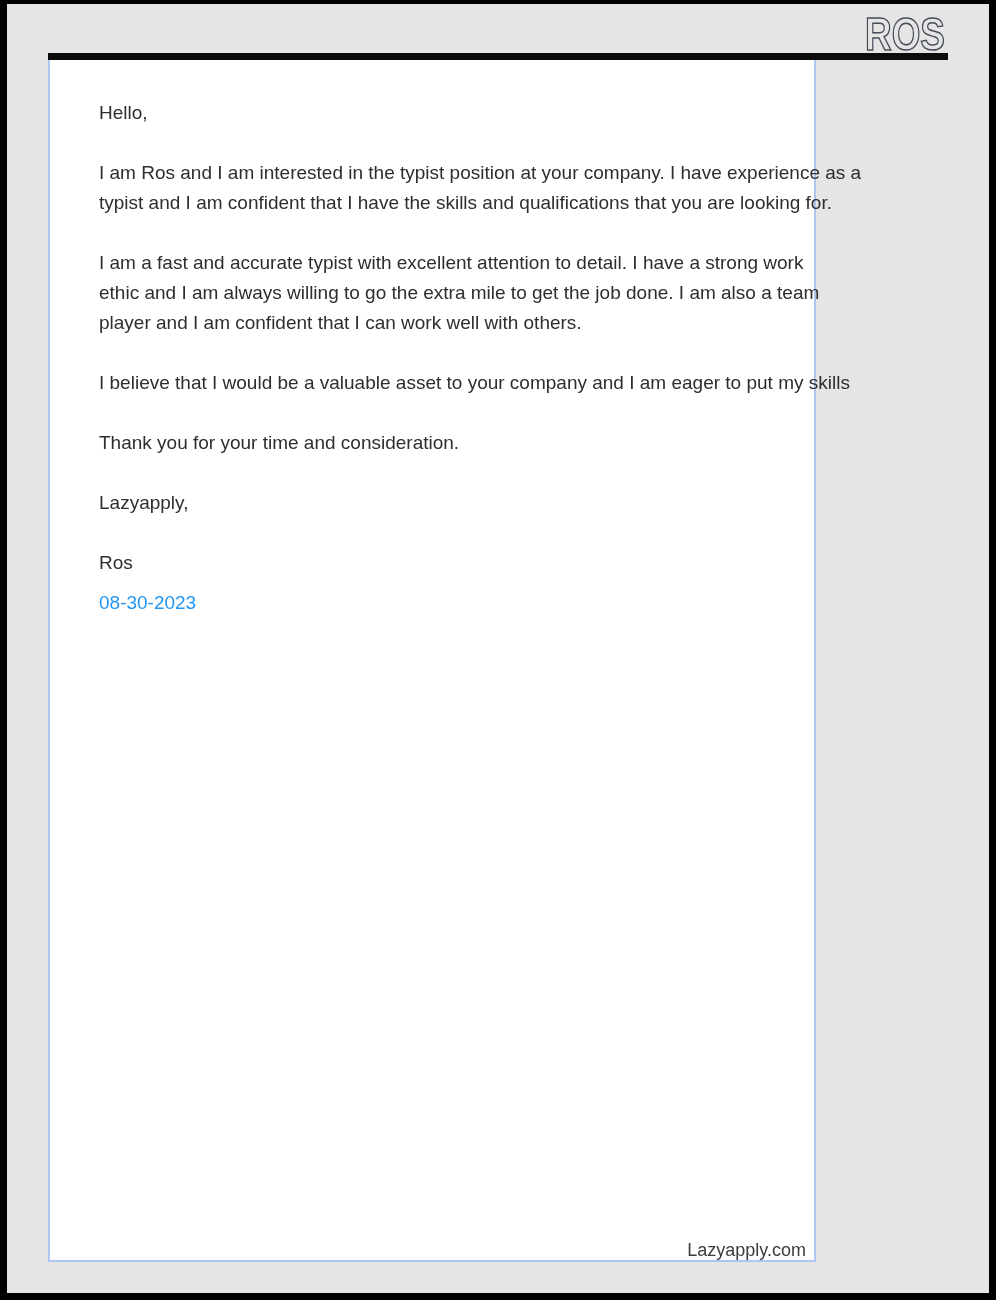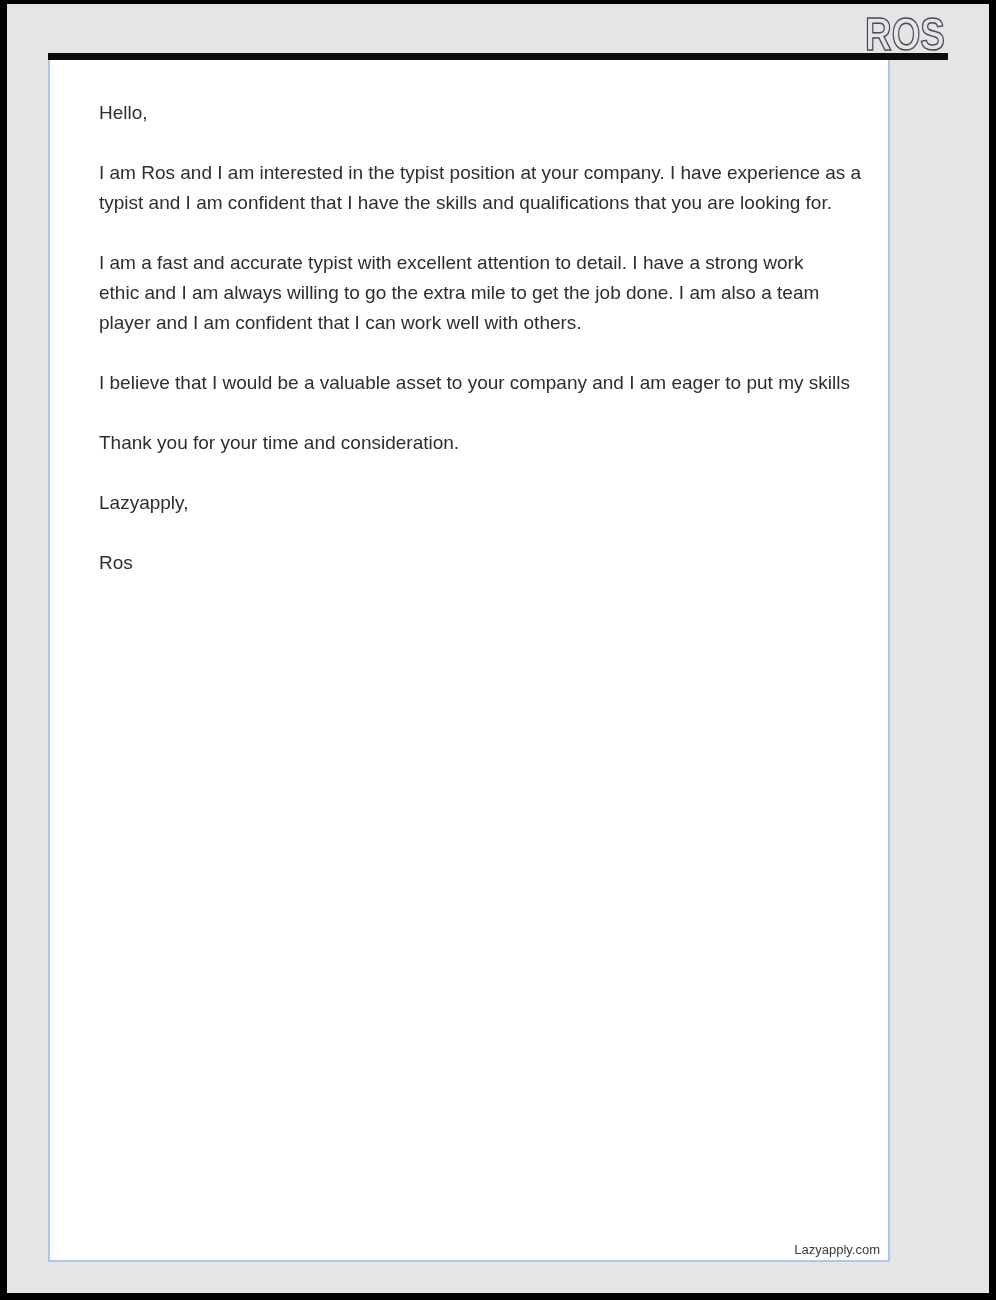--- a/index.html
+++ b/index.html
@@ -30,21 +30,21 @@
     left: 41px;
     top: 49px;
     width: 900px;
     height: 7px;
     background: #0c0c0c;
   }
   .letter-sheet {
     position: absolute;
     left: 41px;
     top: 56px;
-    width: 842px;
+    width: 768px;
     height: 1202px;
     box-sizing: border-box;
     background: #ffffff;
     border: 2px solid #aec5f0;
     border-top: 0;
     padding: 38px 40px 0 49px;
   }
   .letter-body {
     font-size: 19px;
     line-height: 30px;
@@ -54,21 +54,21 @@
   .block { margin: 0 0 30px 0; }
   .sig-name { margin-bottom: 10px; }
   .date-line {
     color: #2196f3;
     cursor: pointer;
   }
   .watermark {
     position: absolute;
     right: 8px;
     bottom: 1px;
-    font-size: 13px;
+    font-size: 18px;
     line-height: 18px;
     color: #3b3b3b;
   }
 </style>
 </head>
 <body>
 
 <div class="page">
 
   <svg class="logo" viewBox="0 0 100 46">
@@ -104,19 +104,22 @@
       </div>
 
       <div class="block">
         <div class="line">Lazyapply,</div>
       </div>
 
       <div class="block sig-name">
         <div class="line">Ros</div>
       </div>
 
+      <div class="block">
+        <div class="line date-line">08-30-2023</div>
+      </div>
 
     </div>
 
     <div class="watermark">Lazyapply.com</div>
   </div>
 
 </div>
 
 </body></html>

